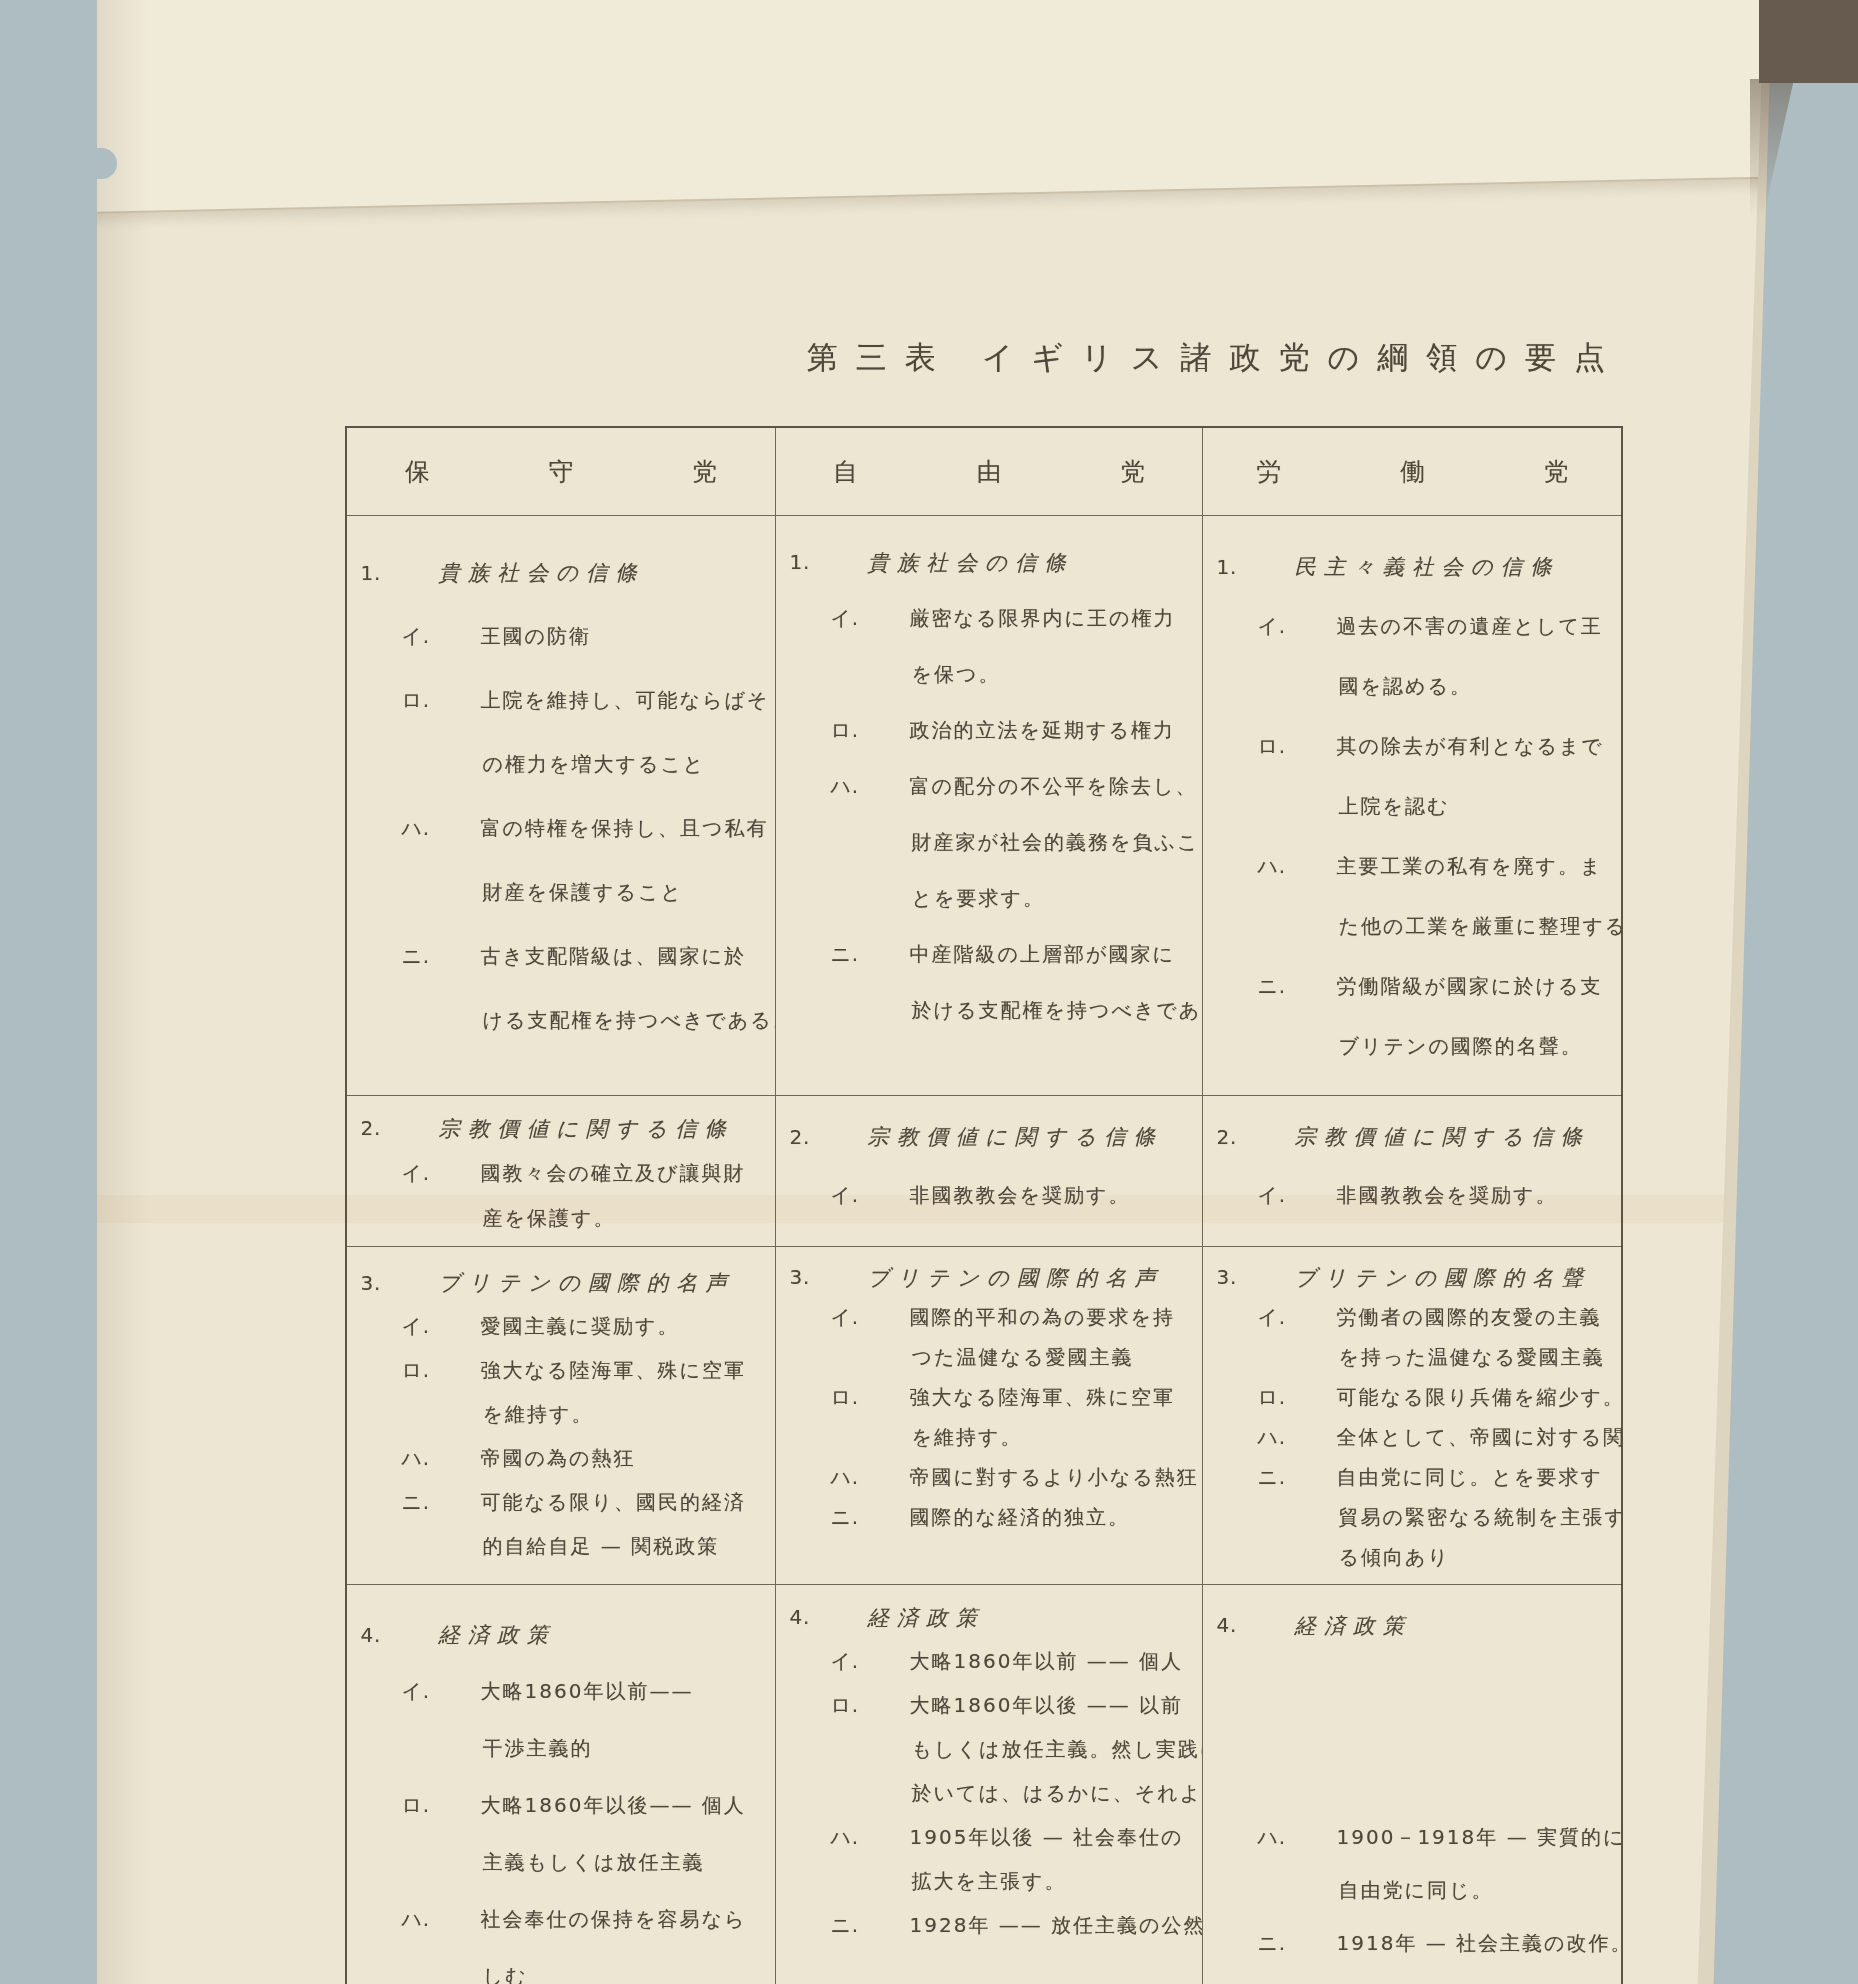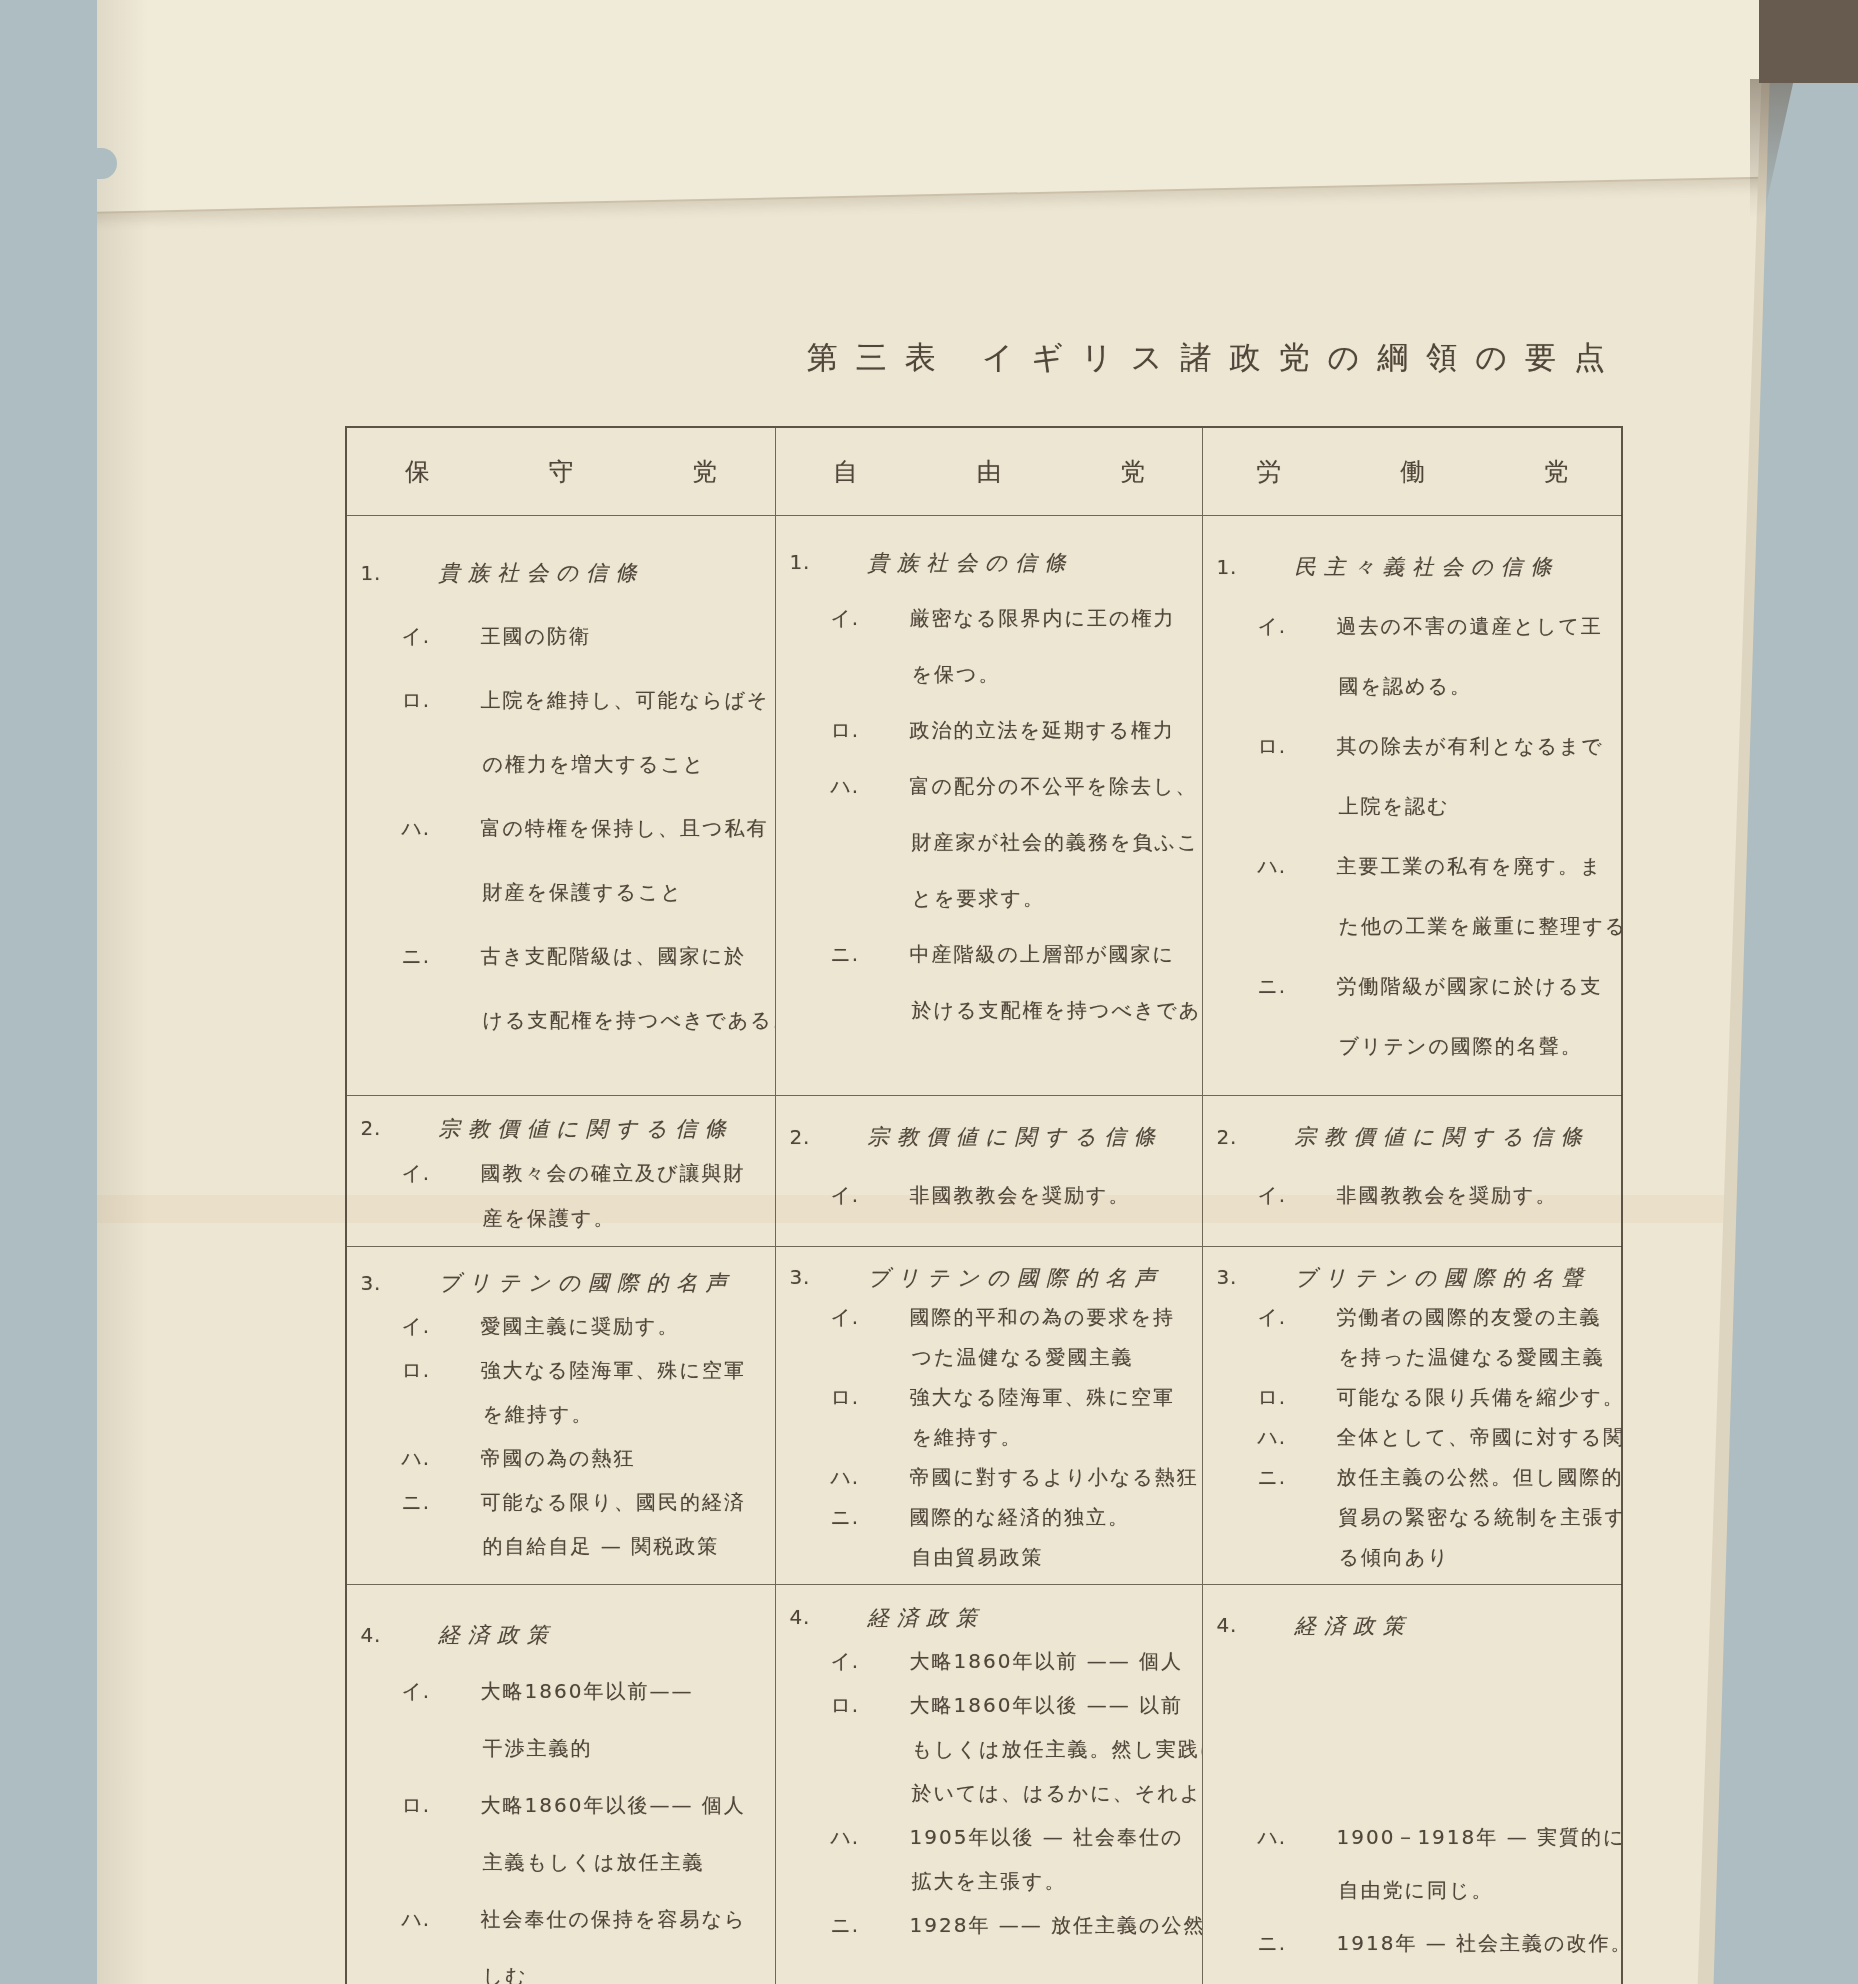--- a/index.html
+++ b/index.html
@@ -275,23 +275,20 @@
           <span class="tx">を維持す。</span>
         </div>
         <div class="line ind1">
           <span class="mk">ハ.</span>
           <span class="tx">帝國に對するより小なる熱狂</span>
         </div>
         <div class="line ind1">
           <span class="mk">ニ.</span>
           <span class="tx">國際的な経済的独立。</span>
         </div>
-        <div class="line ind2">
-          <span class="tx">自由貿易政策</span>
-        </div>
       </div>
     <div class="gcell cell c-r3c3 bb">
         <div class="line ind0">
           <span class="mk">3.</span>
           <span class="tx">ブリテンの國際的名聲</span>
         </div>
         <div class="line ind1">
           <span class="mk">イ.</span>
           <span class="tx">労働者の國際的友愛の主義</span>
         </div>
@@ -301,21 +298,21 @@
         <div class="line ind1">
           <span class="mk">ロ.</span>
           <span class="tx">可能なる限り兵備を縮少す。</span>
         </div>
         <div class="line ind1">
           <span class="mk">ハ.</span>
           <span class="tx">全体として、帝國に対する関心なし</span>
         </div>
         <div class="line ind1">
           <span class="mk">ニ.</span>
-          <span class="tx">放任主義の公然。但し國際的</span>
+          <span class="tx">自由党に同じ。とを要求す</span>
         </div>
         <div class="line ind2">
           <span class="tx">貿易の緊密なる統制を主張す</span>
         </div>
         <div class="line ind2">
           <span class="tx">る傾向あり</span>
         </div>
       </div>
 
     <div class="gcell cell c-r4c1 br">

